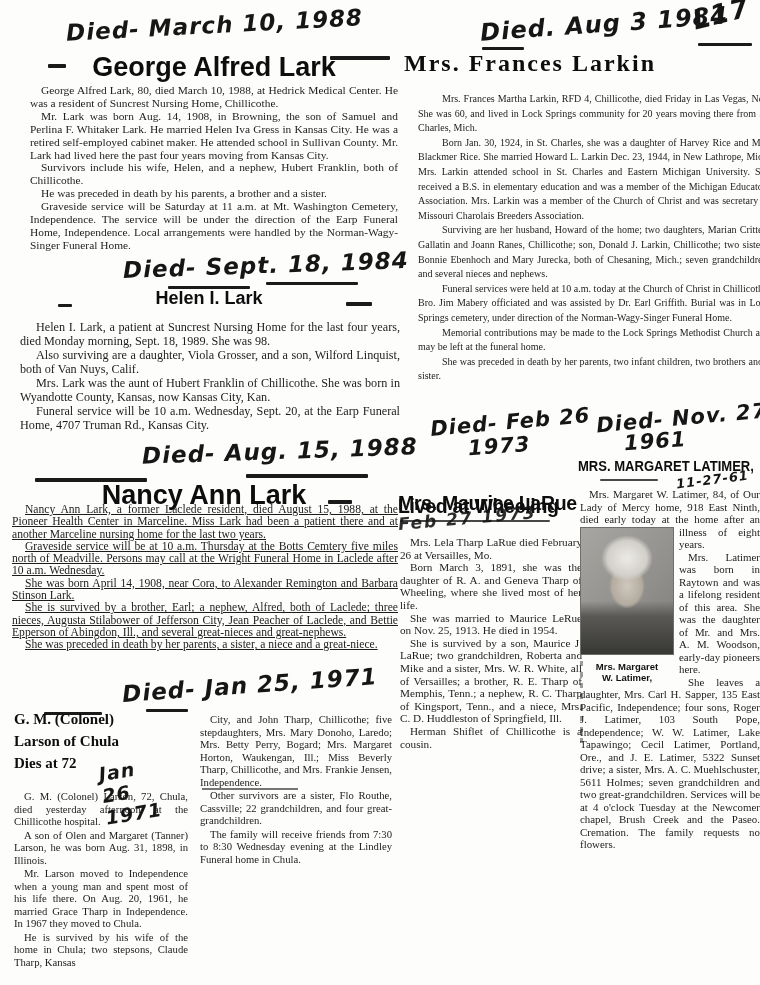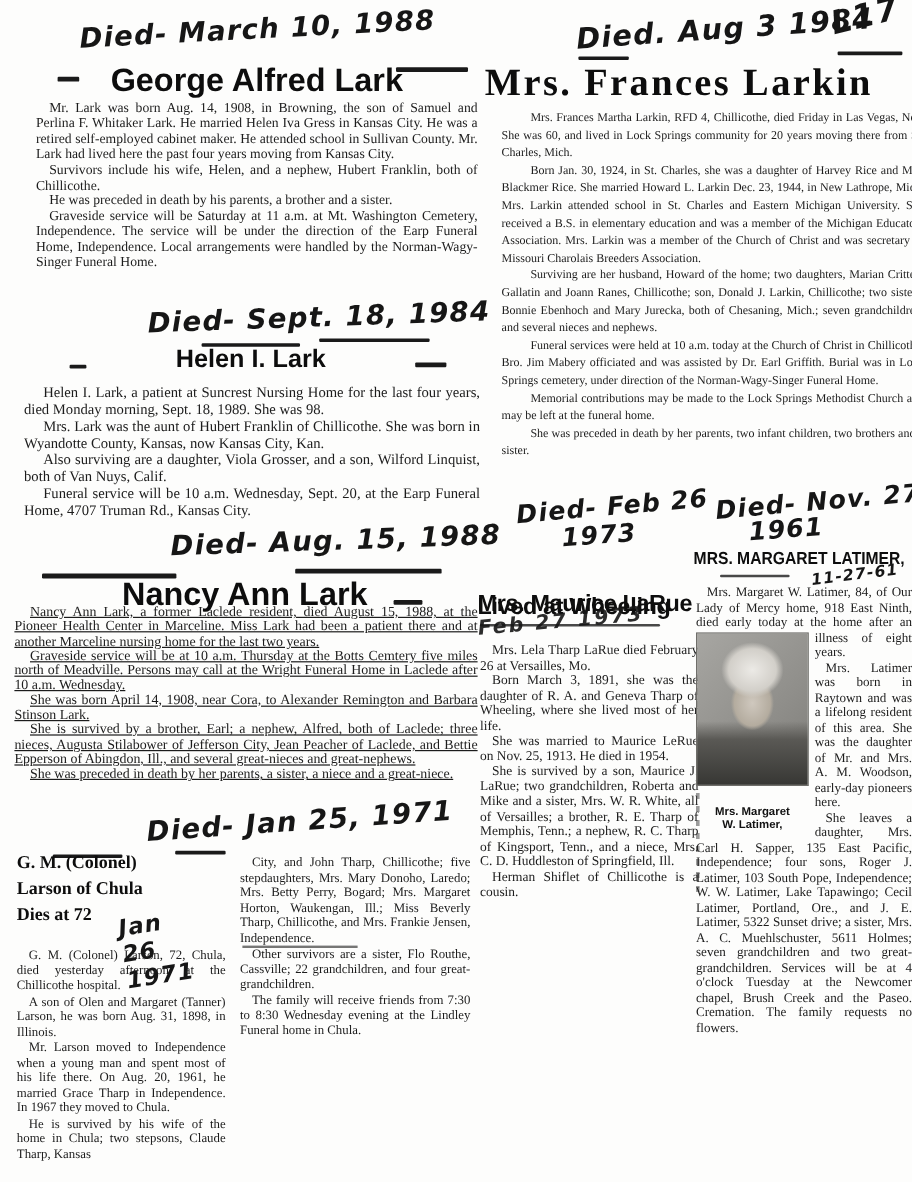--- a/index.html
+++ b/index.html
@@ -39,70 +39,71 @@
   .t-spacer{float:left;width:0;height:39px;}
   .t-photo-wrap{float:left;clear:left;width:94px;margin:0 5px 2px 0;}
   .t-photo{width:92px;height:126px;
      background:
        radial-gradient(ellipse 36px 32px at 50% 24%, #eceae6 0%, #d2cfc9 55%, rgba(0,0,0,0) 72%),
        radial-gradient(ellipse 23px 29px at 50% 46%, #cfc8be 0%, #b4ac9f 65%, rgba(0,0,0,0) 78%),
        linear-gradient(180deg, rgba(0,0,0,0) 58%, #5a5955 70%, #373734 100%),
        linear-gradient(135deg, #a7a6a2 0%, #8f8e8a 60%, #7d7c78 100%);
      border:1px solid #6f6e6a;}
   .t-caption{font-family:"Liberation Sans", sans-serif;font-weight:bold;font-size:9.5px;
-     line-height:11px;text-align:center;color:#111;margin-top:16px;}
+     line-height:11px;text-align:center;color:#111;margin-top:6px;}
   .artifact{position:absolute;width:3px;
      background:repeating-linear-gradient(180deg,#4c4c4c 0 5px, rgba(0,0,0,0) 5px 11px);opacity:.55;}
   .crease{position:absolute;height:2px;background:#3c3c3c;opacity:.7;}
 </style>
 </head>
 <body>
 
 <div id="page">
 
   <div class="clip" style="left:28px;top:12px;width:372px;height:252px;">
     <div class="hand" style="left:38px;top:0px;font-size:23px;transform:rotate(-3deg);">Died- March 10, 1988</div>
     <div class="m" style="left:20px;top:52px;width:18px;height:4px;"></div>
     <div class="m" style="left:302px;top:44px;width:60px;height:4px;"></div>
     <div class="hl-sans" style="position:absolute;left:0;right:0;top:40px;text-align:center;font-size:27px;">George Alfred Lark</div>
     <div class="body-col g-body">
+      <p>George Alfred Lark, 80, died March 10, 1988, at Hedrick Medical Center. He was a resident of Suncrest Nursing Home, Chillicothe.</p>
       <p>Mr. Lark was born Aug. 14, 1908, in Browning, the son of Samuel and Perlina F. Whitaker Lark. He married Helen Iva Gress in Kansas City. He was a retired self-employed cabinet maker. He attended school in Sullivan County. Mr. Lark had lived here the past four years moving from Kansas City.</p>
       <p>Survivors include his wife, Helen, and a nephew, Hubert Franklin, both of Chillicothe.</p>
       <p>He was preceded in death by his parents, a brother and a sister.</p>
       <p>Graveside service will be Saturday at 11 a.m. at Mt. Washington Cemetery, Independence. The service will be under the direction of the Earp Funeral Home, Independence. Local arrangements were handled by the Norman-Wagy-Singer Funeral Home.</p>
     </div>
   </div>
 
   <div class="clip" style="left:402px;top:0px;width:356px;height:462px;">
     <div class="hand" style="left:78px;top:10px;font-size:24px;transform:rotate(-4deg);">Died. Aug 3 1984</div>
     <div class="hand" style="left:290px;top:-2px;font-size:27px;transform:rotate(-14deg);">L17</div>
     <div class="m" style="left:80px;top:47px;width:42px;height:3px;"></div>
     <div class="m" style="left:296px;top:43px;width:54px;height:3px;"></div>
-    <div class="hl-serif" style="position:absolute;left:2px;top:50px;font-size:32px;letter-spacing:2px;">Mrs. Frances Larkin</div>
+    <div class="hl-serif" style="position:absolute;left:2px;top:50px;font-size:24px;letter-spacing:2px;">Mrs. Frances Larkin</div>
     <div class="body-col f-body">
       <p>Mrs. Frances Martha Larkin, RFD 4, Chillicothe, died Friday in Las Vegas, Nev. She was 60, and lived in Lock Springs community for 20 years moving there from St. Charles, Mich.</p>
       <p>Born Jan. 30, 1924, in St. Charles, she was a daughter of Harvey Rice and May Blackmer Rice. She married Howard L. Larkin Dec. 23, 1944, in New Lathrope, Mich. Mrs. Larkin attended school in St. Charles and Eastern Michigan University. She received a B.S. in elementary education and was a member of the Michigan Educators Association. Mrs. Larkin was a member of the Church of Christ and was secretary of Missouri Charolais Breeders Association.</p>
       <p>Surviving are her husband, Howard of the home; two daughters, Marian Critten, Gallatin and Joann Ranes, Chillicothe; son, Donald J. Larkin, Chillicothe; two sisters, Bonnie Ebenhoch and Mary Jurecka, both of Chesaning, Mich.; seven grandchildren, and several nieces and nephews.</p>
       <p>Funeral services were held at 10 a.m. today at the Church of Christ in Chillicothe. Bro. Jim Mabery officiated and was assisted by Dr. Earl Griffith. Burial was in Lock Springs cemetery, under direction of the Norman-Wagy-Singer Funeral Home.</p>
       <p>Memorial contributions may be made to the Lock Springs Methodist Church and may be left at the funeral home.</p>
       <p>She was preceded in death by her parents, two infant children, two brothers and a sister.</p>
     </div>
   </div>
 
   <div class="clip" style="left:18px;top:252px;width:382px;height:186px;">
     <div class="hand" style="left:105px;top:0px;font-size:23px;transform:rotate(-2deg);">Died- Sept. 18, 1984</div>
     <div class="m" style="left:150px;top:34px;width:82px;height:3px;"></div>
     <div class="m" style="left:248px;top:30px;width:92px;height:3px;"></div>
     <div class="m" style="left:40px;top:52px;width:14px;height:3px;"></div>
     <div class="m" style="left:328px;top:50px;width:26px;height:4px;"></div>
-    <div class="hl-sans" style="position:absolute;left:0;right:0;top:36px;text-align:center;font-size:21px;">Helen I. Lark</div>
+    <div class="hl-sans" style="position:absolute;left:0;right:0;top:36px;text-align:center;font-size:18px;">Helen I. Lark</div>
     <div class="body-col h-body">
       <p>Helen I. Lark, a patient at Suncrest Nursing Home for the last four years, died Monday morning, Sept. 18, 1989. She was 98.</p>
+      <p>Also surviving are a daughter, Viola Grosser, and a son, Wilford Linquist, both of Van Nuys, Calif.</p>
       <p>Mrs. Lark was the aunt of Hubert Franklin of Chillicothe. She was born in Wyandotte County, Kansas, now Kansas City, Kan.</p>
-      <p>Also surviving are a daughter, Viola Grosser, and a son, Wilford Linquist, both of Van Nuys, Calif.</p>
       <p>Funeral service will be 10 a.m. Wednesday, Sept. 20, at the Earp Funeral Home, 4707 Truman Rd., Kansas City.</p>
     </div>
   </div>
 
   <div class="clip" style="left:10px;top:438px;width:388px;height:238px;">
     <div class="hand" style="left:132px;top:0px;font-size:23px;transform:rotate(-2deg);">Died- Aug. 15, 1988</div>
     <div class="m" style="left:25px;top:40px;width:112px;height:4px;"></div>
     <div class="m" style="left:236px;top:36px;width:122px;height:4px;"></div>
     <div class="m" style="left:318px;top:62px;width:24px;height:4px;"></div>
     <div class="hl-sans" style="position:absolute;left:0;right:0;top:42px;text-align:center;font-size:27px;">Nancy Ann Lark</div>

